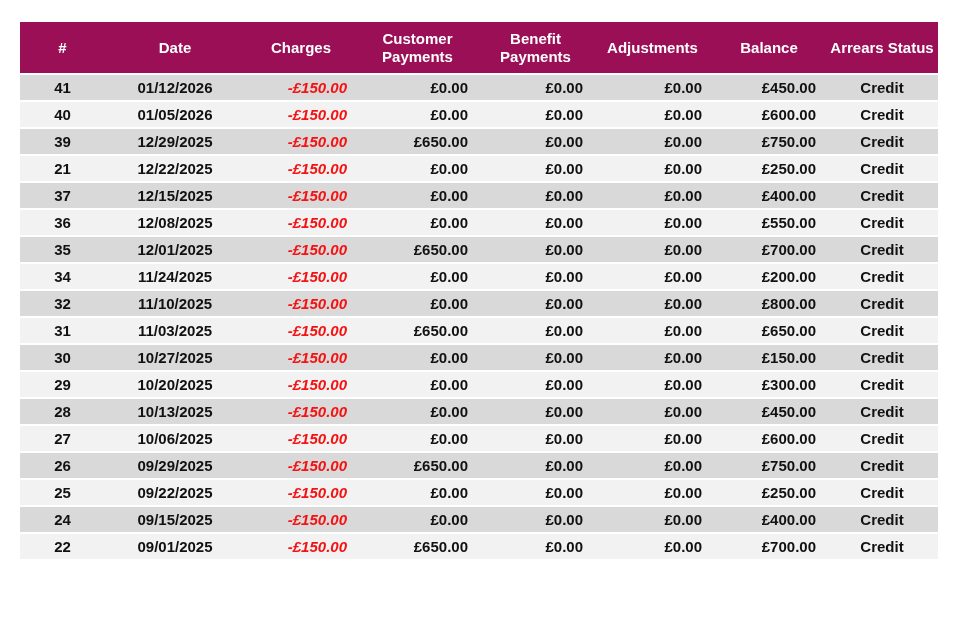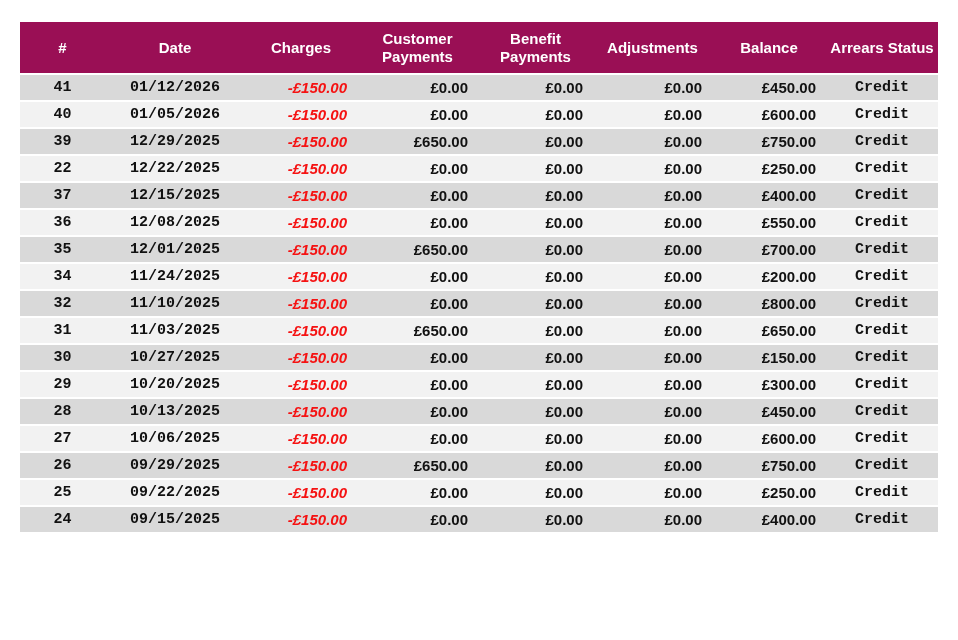--- a/index.html
+++ b/index.html
@@ -49,21 +49,21 @@
   tbody td {
     height: 25px;
     padding: 0 4px;
     vertical-align: middle;
     white-space: nowrap;
     overflow: hidden;
   }
   tbody tr:nth-child(odd) td  { background: var(--row-odd, #d9d9d9); }
   tbody tr:nth-child(even) td { background: var(--row-even, #f2f2f2); }
 
-  td.align-center { text-align: center; font-family: Liberation Mono, monospace; }
+  td.align-center { text-align: center; }
   td.align-right  { text-align: right; padding-right: 10px; }
   td.neg          { color: var(--neg, #f51212); font-style: italic; }
 </style>
 </head>
 <body>
 
 <div class="page">
   <table class="statement">
     <colgroup>
       <col>
@@ -112,21 +112,21 @@
           <td class="align-center">39</td>
           <td class="align-center">12/29/2025</td>
           <td class="align-right neg">-£150.00</td>
           <td class="align-right">£650.00</td>
           <td class="align-right">£0.00</td>
           <td class="align-right">£0.00</td>
           <td class="align-right">£750.00</td>
           <td class="align-center">Credit</td>
         </tr>
         <tr>
-          <td class="align-center">22</td>
+          <td class="align-center">21</td>
           <td class="align-center">12/22/2025</td>
           <td class="align-right neg">-£150.00</td>
           <td class="align-right">£0.00</td>
           <td class="align-right">£0.00</td>
           <td class="align-right">£0.00</td>
           <td class="align-right">£250.00</td>
           <td class="align-center">Credit</td>
         </tr>
         <tr>
           <td class="align-center">37</td>
@@ -249,17 +249,27 @@
           <td class="align-center">Credit</td>
         </tr>
         <tr>
           <td class="align-center">24</td>
           <td class="align-center">09/15/2025</td>
           <td class="align-right neg">-£150.00</td>
           <td class="align-right">£0.00</td>
           <td class="align-right">£0.00</td>
           <td class="align-right">£0.00</td>
           <td class="align-right">£400.00</td>
+          <td class="align-center">Credit</td>
+        </tr>
+        <tr>
+          <td class="align-center">22</td>
+          <td class="align-center">09/01/2025</td>
+          <td class="align-right neg">-£150.00</td>
+          <td class="align-right">£650.00</td>
+          <td class="align-right">£0.00</td>
+          <td class="align-right">£0.00</td>
+          <td class="align-right">£700.00</td>
           <td class="align-center">Credit</td>
         </tr>
       </tbody>
   </table>
 </div>
 
 </body></html>

